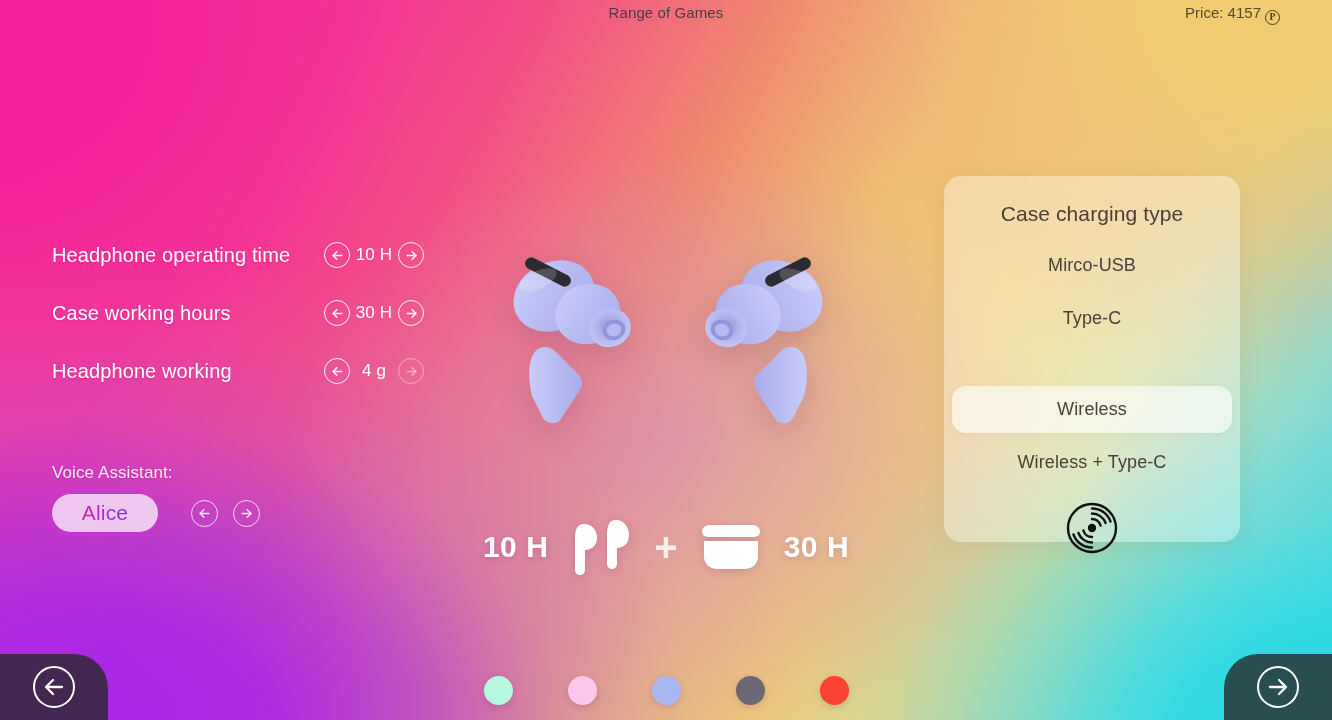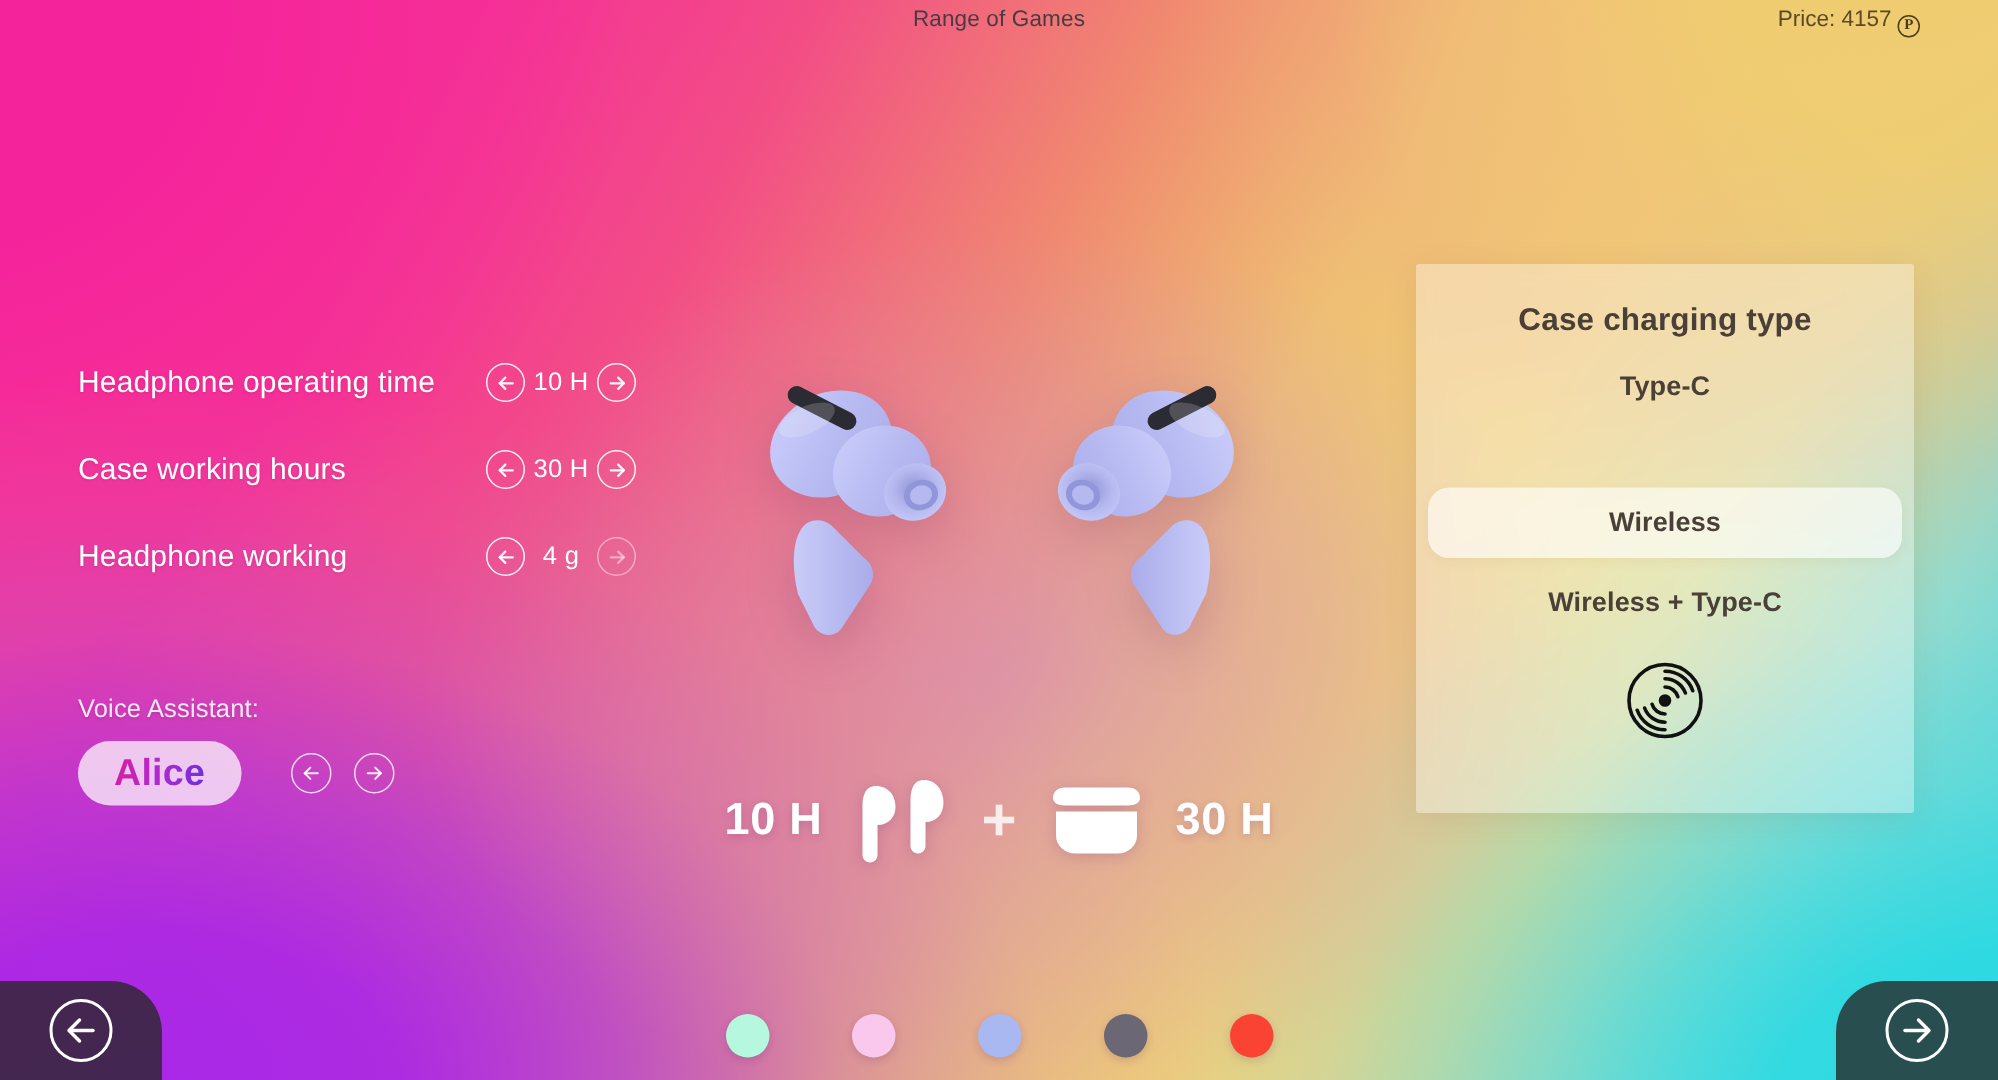--- a/index.html
+++ b/index.html
@@ -98,21 +98,21 @@
   .va-label {
     font-size:17px; color:#f7e8f4; letter-spacing:.1px;
     text-shadow:0 1px 2px rgba(120,10,70,.18);
   }
   .va-row { display:flex; align-items:center; margin-top:11px; }
   .va-pill {
     background:rgba(255,255,255,.72);
     border-radius:22px; padding:7px 24px; min-width:106px; text-align:center;
   }
   .va-pill span {
-    font-size:25px; font-weight:bold; letter-spacing:.2px;
+    font-size:21px; font-weight:normal; letter-spacing:.2px;
     background:linear-gradient(100deg,#d81f9e 0%,#b02ad0 48%,#6b2fe0 100%);
     -webkit-background-clip:text; background-clip:text; color:transparent;
   }
   .va-arrows { display:flex; gap:15px; margin-left:33px; }
   .va-arrows .arrow-btn {
     width:27px; height:27px; border-color:rgba(255,255,255,.8);
     color:rgba(255,255,255,.88);
   }
 
   
@@ -130,27 +130,26 @@
     text-shadow:0 2px 6px rgba(110,40,120,.22);
   }
   .sum-ico { display:flex; align-items:center; }
   .sum-ico svg { display:block; filter:drop-shadow(0 2px 5px rgba(110,40,120,.22)); }
   .sum-plus {
     font-size:40px; font-weight:bold; color:rgba(255,255,255,.82); line-height:30px;
   }
 
   
   .panel {
-    position:absolute; left:944px; top:176px; width:332px; height:366px;
+    position:absolute; left:944px; top:176px; width:296px; height:366px;
     background:rgba(255,255,255,.36);
-    border-radius:2px; z-index:5;
+    border-radius:17px; z-index:5;
     backdrop-filter:blur(6px);
     box-shadow:0 4px 22px rgba(120,70,40,.10);
     padding-top:18px;
-    font-weight:bold;
   }
   .panel-title {
     text-align:center; font-size:21px; color:#4a4038; padding:8px 0 2px;
     letter-spacing:.1px;
   }
   .panel-opt {
     text-align:center; font-size:18px; color:#4a4038;
     height:47px; line-height:47px; margin:6px 8px 0; border-radius:14px;
     letter-spacing:.1px;
   }
@@ -359,20 +358,21 @@
       <path d="M10 2 H52 C57 2 60 5 60 9 C60 12 57 14 52 14 H10 C5 14 2 12 2 9 C2 5 5 2 10 2 Z" fill="#fff"></path>
       <path d="M4 18 H58 V34 C58 41 52 46 45 46 H17 C10 46 4 41 4 34 Z" fill="#fff"></path>
     </svg>
   </div>
   <div class="sum-txt">30 H</div>
 </div>
 
 <div class="panel">
   <div class="panel-title">Case charging type</div>
 
+  <div class="panel-opt first">Mirco-USB</div>
   <div class="panel-opt">Type-C</div>
   <div class="panel-opt selected">Wireless</div>
   <div class="panel-opt">Wireless + Type-C</div>
 
   <div class="panel-icon">
     <svg width="52" height="52" viewBox="0 0 52 52" xmlns="http://www.w3.org/2000/svg" fill="none" stroke="#111" stroke-width="2.4">
       <circle cx="26" cy="26" r="24"></circle>
       <circle cx="26" cy="26" r="4.2" fill="#111" stroke="none"></circle>
       <path d="M26 17 A9 9 0 0 1 34.6 23.5" stroke-linecap="round"></path>
       <path d="M26 35 A9 9 0 0 1 17.4 28.5" stroke-linecap="round"></path>

